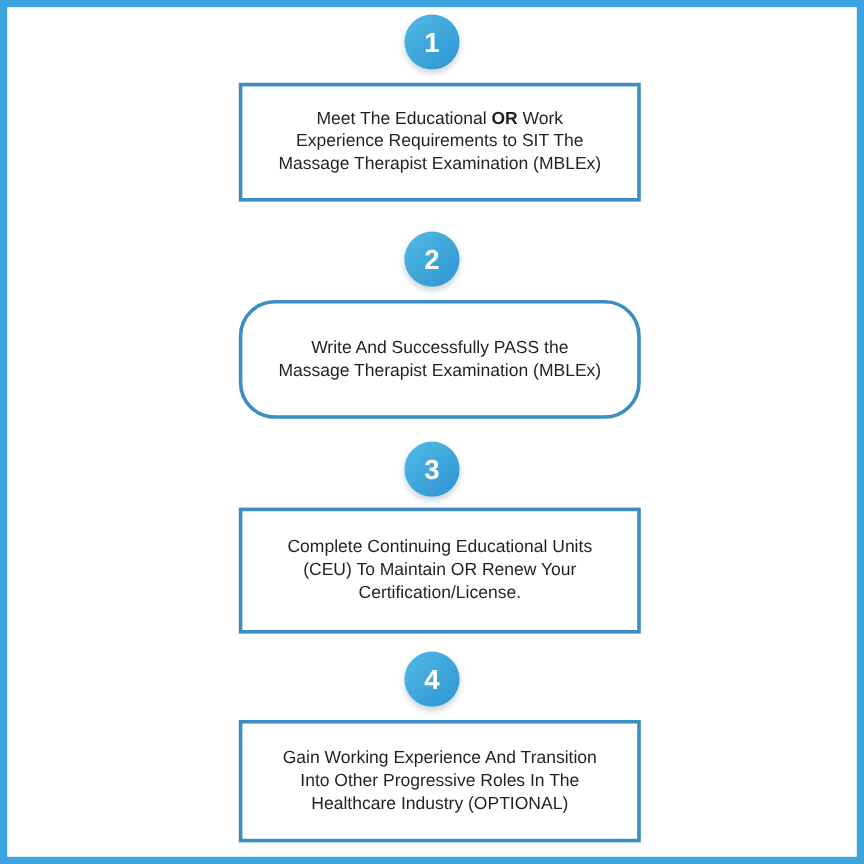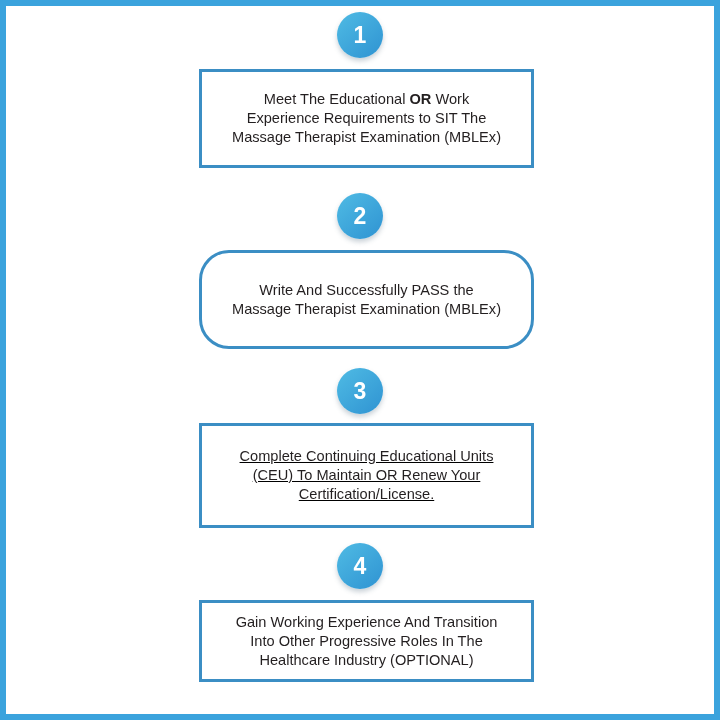--- a/index.html
+++ b/index.html
@@ -102,21 +102,21 @@
   #step-2 .card { top: 57px; height: 99px; border-radius: 30px; }
 
   
   #step-3 { top: 362px; }
   #step-3 .badge-wrap { position: absolute; top: 0px; left: 0; right: 0; }
   #step-3 .card { top: 55px; height: 105px; }
 
   
   #step-4 { top: 537px; }
   #step-4 .badge-wrap { position: absolute; top: 0px; left: 0; right: 0; }
-  #step-4 .card { top: 57px; height: 82px; }
+  #step-4 .card { top: 57px; height: 102px; }
 </style>
 </head>
 <body>
 
 <div id="infographic" style="border-color: rgb(59, 163, 221);">
   <div class="steps">
 
     <div class="step" id="step-1">
       <div class="badge-wrap">
         <div class="badge" style="background: linear-gradient(138deg, rgb(79, 187, 228) 0%, rgb(47, 147, 210) 100%);">
@@ -138,21 +138,21 @@
         <p class="card-text" style="color: rgb(35, 31, 32);">Write And Successfully PASS the Massage Therapist Examination (MBLEx)</p>
       </div>
     </div>
 
     <div class="step" id="step-3">
       <div class="badge-wrap">
         <div class="badge" style="background: linear-gradient(138deg, rgb(79, 187, 228) 0%, rgb(47, 147, 210) 100%);">
           <span class="badge-number" style="color: rgb(255, 255, 255);">3</span>
         </div>
       </div>
-      <div class="card" style="border-color: rgb(59, 142, 196); text-decoration: underline;">
+      <div class="card" style="border-color: rgb(59, 142, 196);">
         <p class="card-text" style="color: rgb(35, 31, 32);">Complete Continuing Educational Units (CEU) To Maintain OR Renew Your Certification/License.</p>
       </div>
     </div>
 
     <div class="step" id="step-4">
       <div class="badge-wrap">
         <div class="badge" style="background: linear-gradient(138deg, rgb(79, 187, 228) 0%, rgb(47, 147, 210) 100%);">
           <span class="badge-number" style="color: rgb(255, 255, 255);">4</span>
         </div>
       </div>

